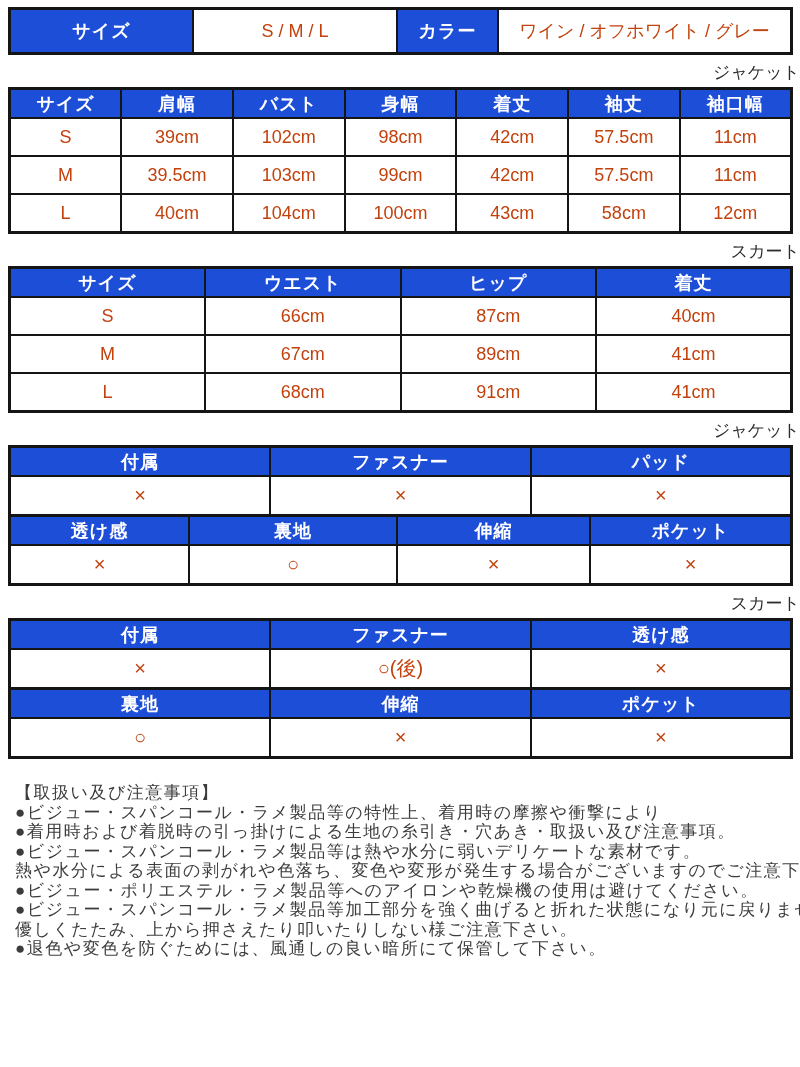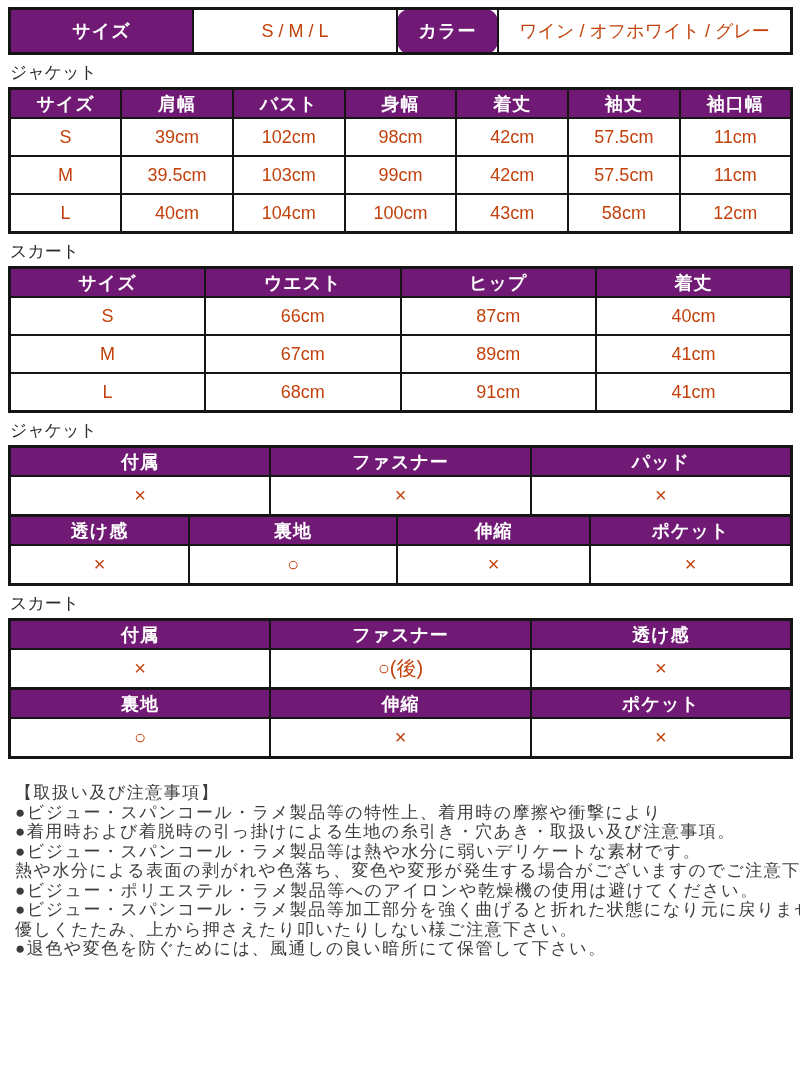--- a/index.html
+++ b/index.html
@@ -20,56 +20,57 @@
   }
   table.tbl th,table.tbl td{
     border:2px solid #151515;
     padding:0;
     text-align:center;
     vertical-align:middle;
     overflow:hidden;
     white-space:nowrap;
   }
   table.tbl th{
-    background:#701a75;
+    background:#1d4ed8;
     color:#ffffff;
     font-weight:bold;
     font-size:18px;
     letter-spacing:1px;
   }
   table.tbl td{
     font-size:18px;
     color:#c2410c;
     background:#ffffff;
   }
 
   
   .top-table tr.r1 th,.top-table tr.r1 td{height:42px;}
   .top-table tr.r2 th,.top-table tr.r2 td{height:46px;}
   .c-w1{width:181px;}
   .c-w2{width:202px;}
-  .c-w3{width:99px;border-radius:13px;}
+  .c-w3{width:99px;}
 
   
   .size-tbl tr.hdr th{height:27px;}
   .size-tbl tr.row td{height:36px;}
 
   
   .feat tr.hdr th{height:27px;}
   .feat tr.row td{height:37px;font-size:20px;}
   .merge-up{margin-top:-3px;}
   .jf1{width:177px;}
   .jf2{width:206px;}
   .jf3{width:191px;}
 
   .section-label{
     font-size:17px;
     line-height:20px;
     color:#2b2b2b;
     margin:8px 0 4px 10px;
+    text-align:right;
   }
 
   .notes{
     margin:24px 15px 0 15px;
     font-size:17px;
     line-height:19.5px;
     letter-spacing:1.5px;
     color:#3c3c3c;
   }
   .notes div{white-space:nowrap;}

